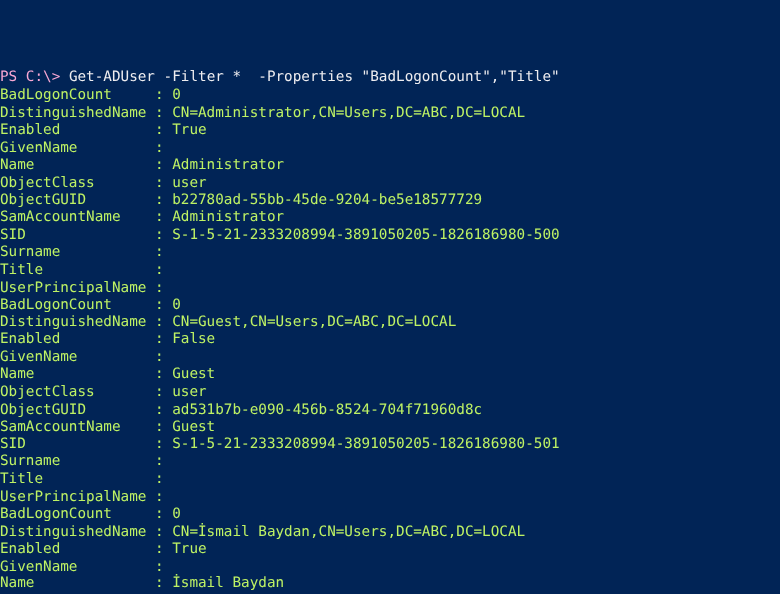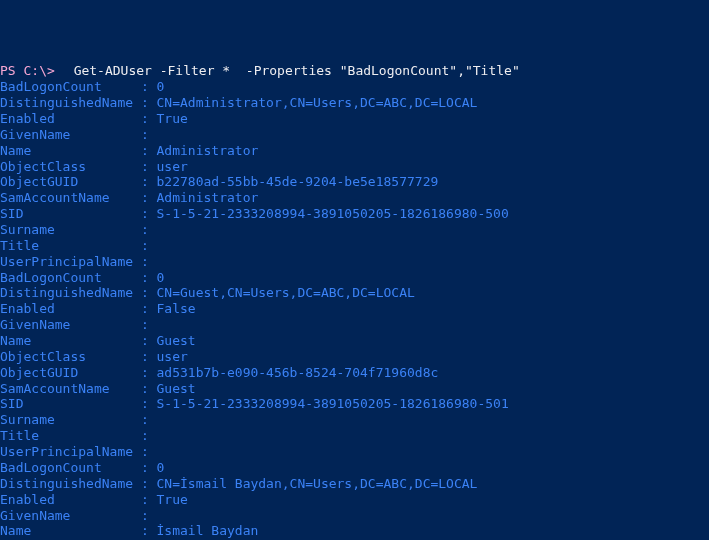--- a/index.html
+++ b/index.html
@@ -16,22 +16,22 @@
     white-space: pre;
   }
   .terminal {
     width: 100%;
     height: 100%;
   }
   .prompt-line {
     white-space: pre;
   }
   .prompt { color: #f9a8d4; }
-  .cmd { color: #eeedf0; margin-left: 11px; }
-  .kv { white-space: pre; color: #3b82f6; }
+  .cmd { color: #eeedf0; }
+  .kv { white-space: pre; color: #bef264; }
 </style>
 </head>
 <body>
 
 
 
 <div class="terminal"><span class="prompt-line"><span class="prompt">PS C:\&gt; </span><span class="cmd">Get-ADUser -Filter *  -Properties "BadLogonCount","Title"</span></span>
 <div id="output"><div class="kv"></div><div class="kv"></div><div class="kv">BadLogonCount     : 0</div><div class="kv">DistinguishedName : CN=Administrator,CN=Users,DC=ABC,DC=LOCAL</div><div class="kv">Enabled           : True</div><div class="kv">GivenName         :</div><div class="kv">Name              : Administrator</div><div class="kv">ObjectClass       : user</div><div class="kv">ObjectGUID        : b22780ad-55bb-45de-9204-be5e18577729</div><div class="kv">SamAccountName    : Administrator</div><div class="kv">SID               : S-1-5-21-2333208994-3891050205-1826186980-500</div><div class="kv">Surname           :</div><div class="kv">Title             :</div><div class="kv">UserPrincipalName :</div><div class="kv"></div><div class="kv">BadLogonCount     : 0</div><div class="kv">DistinguishedName : CN=Guest,CN=Users,DC=ABC,DC=LOCAL</div><div class="kv">Enabled           : False</div><div class="kv">GivenName         :</div><div class="kv">Name              : Guest</div><div class="kv">ObjectClass       : user</div><div class="kv">ObjectGUID        : ad531b7b-e090-456b-8524-704f71960d8c</div><div class="kv">SamAccountName    : Guest</div><div class="kv">SID               : S-1-5-21-2333208994-3891050205-1826186980-501</div><div class="kv">Surname           :</div><div class="kv">Title             :</div><div class="kv">UserPrincipalName :</div><div class="kv"></div><div class="kv">BadLogonCount     : 0</div><div class="kv">DistinguishedName : CN=İsmail Baydan,CN=Users,DC=ABC,DC=LOCAL</div><div class="kv">Enabled           : True</div><div class="kv">GivenName         :</div><div class="kv">Name              : İsmail Baydan</div><div class="kv">ObjectClass       : user</div></div></div>
 
 

